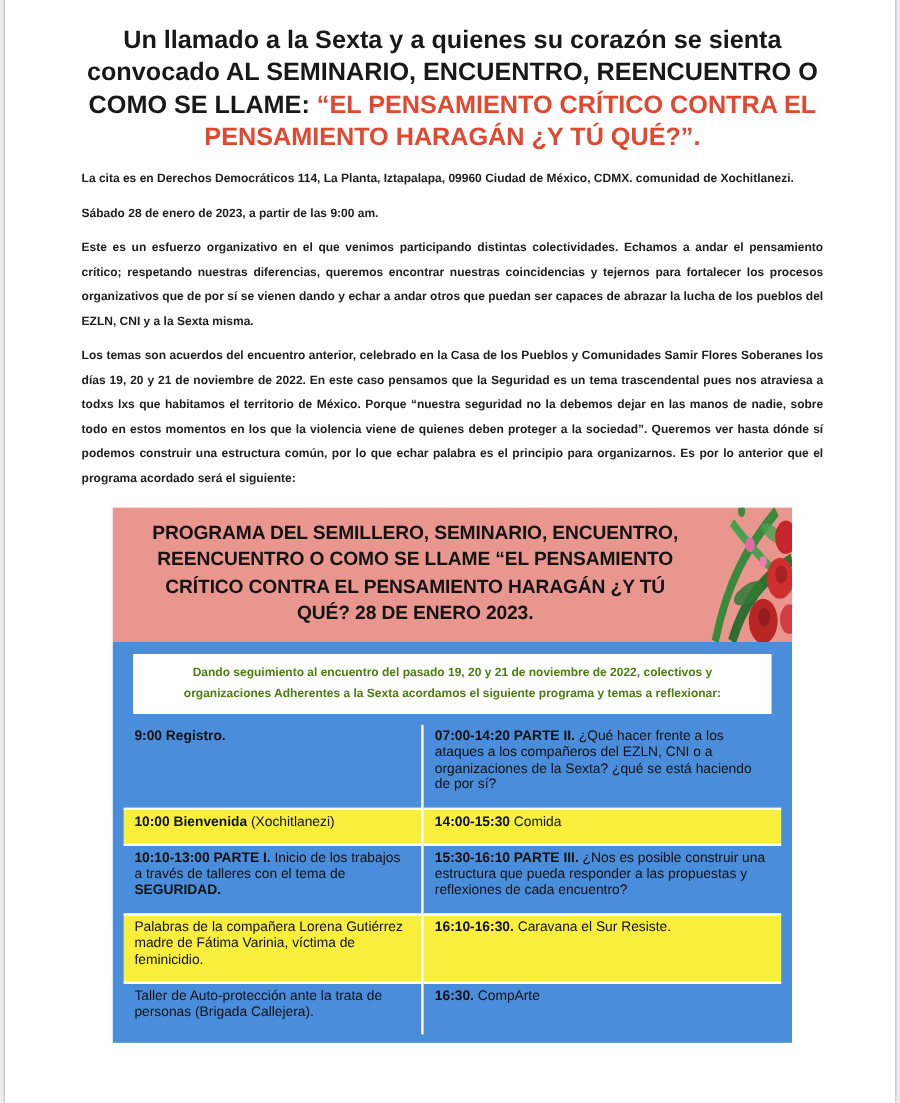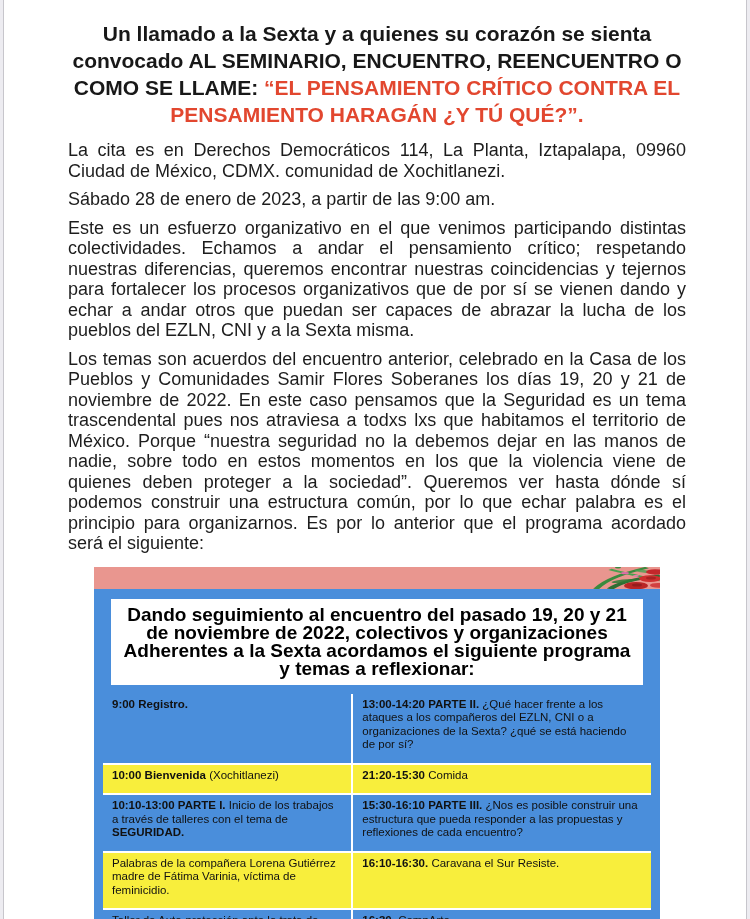--- a/index.html
+++ b/index.html
@@ -17,38 +17,38 @@
   .page-edge{position:absolute; top:0; bottom:0; width:4px; background:#edecf1; z-index:5;}
   .page-edge.left{left:0; border-right:1px solid #c7c6cc;}
   .page-edge.right{right:0; border-left:1px solid #c7c6cc;}
   .content{padding:20px 64px 0 68px;}
   h1.doc-title{
     font-size:21px; line-height:27px; font-weight:bold; text-align:center;
     color:#181818; margin:0 0 12px; padding:0 2px;
   }
   h1.doc-title .red{color:var(--red);}
   p.body{
-    font-size:18px; line-height:20.5px; text-align:justify;
-    margin:0 0 8px; hyphens:auto; -webkit-hyphens:auto;
+    font-size:10px; line-height:20.5px; text-align:justify;
+    margin:0 0 8px; hyphens:auto;font-weight:bold; -webkit-hyphens:auto;
   }
   
   .poster{width:566px; margin:13px auto 11px;}
   .poster-header{
     background:var(--pink); position:relative; overflow:hidden;
     padding:11px 88px 11px 26px; text-align:center;
   }
   .poster-title{
     font-weight:800; font-size:16px; line-height:1.4; letter-spacing:-.1px;
     color:#141414;
   }
   .flowers{position:absolute; right:0; top:0; height:100%; width:108px;}
   .poster-body{background:var(--blue); padding:10px 9px 7px;}
   .intro-box{
     background:#fff; margin:0 8px 9px; padding:7px 12px;
-    font-weight:bold; font-size:19px; line-height:18px; text-align:center; color:#000000;
+    font-weight:bold; font-size:10px; line-height:18px; text-align:center; color:#4d7c0f;
   }
   table.program{width:100%; border-collapse:collapse;}
   table.program td{
     font-size:11.5px; line-height:13.5px; padding:4px 9px 11px; vertical-align:top; color:#111;
   }
   table.program td.cell-left{width:45.5%; border-right:2px solid #fff;}
   table.program tr{border-bottom:2px solid #fff;}
   table.program tr:last-child{border-bottom:none;}
   table.program tr.blue td{background:var(--blue);}
   table.program tr.yellow td{background:var(--yellow);}
@@ -64,20 +64,21 @@
 
   <h1 class="doc-title"><span>Un llamado a la Sexta y a quienes su corazón se sienta convocado AL SEMINARIO, ENCUENTRO, REENCUENTRO O COMO SE LLAME: </span><span class="red">“EL PENSAMIENTO CRÍTICO CONTRA EL PENSAMIENTO HARAGÁN ¿Y TÚ QUÉ?”.</span></h1>
 
   <p class="body">La cita es en Derechos Democráticos 114, La Planta, Iztapalapa, 09960 Ciudad de México, CDMX. comunidad de Xochitlanezi.</p>
   <p class="body">Sábado 28 de enero de 2023, a partir de las 9:00 am.</p>
   <p class="body">Este es un esfuerzo organizativo en el que venimos participando distintas colectividades. Echamos a andar el pensamiento crítico; respetando nuestras diferencias, queremos encontrar nuestras coincidencias y tejernos para fortalecer los procesos organizativos que de por sí se vienen dando y echar a andar otros que puedan ser capaces de abrazar la lucha de los pueblos del EZLN, CNI y a la Sexta misma.</p>
   <p class="body">Los temas son acuerdos del encuentro anterior, celebrado en la Casa de los Pueblos y Comunidades Samir Flores Soberanes los días 19, 20 y 21 de noviembre de 2022. En este caso pensamos que la Seguridad es un tema trascendental pues nos atraviesa a todxs lxs que habitamos el territorio de México. Porque “nuestra seguridad no la debemos dejar en las manos de nadie, sobre todo en estos momentos en los que la violencia viene de quienes deben proteger a la sociedad”. Queremos ver hasta dónde sí podemos construir una estructura común, por lo que echar palabra es el principio para organizarnos. Es por lo anterior que el programa acordado será el siguiente:</p>
 
   <div class="poster">
     <div class="poster-header">
+      <div class="poster-title">PROGRAMA DEL SEMILLERO, SEMINARIO, ENCUENTRO, REENCUENTRO O COMO SE LLAME “EL PENSAMIENTO CRÍTICO CONTRA EL PENSAMIENTO HARAGÁN ¿Y TÚ QUÉ? 28 DE ENERO 2023.</div>
       <svg class="flowers" viewBox="0 0 108 72" preserveAspectRatio="none" aria-hidden="true">
         <path d="M95 2 C70 22 54 40 44 72" stroke="#3a8a3e" stroke-width="6" fill="none"></path>
         <path d="M108 28 C84 38 68 50 58 72" stroke="#2e6e33" stroke-width="7" fill="none"></path>
         <path d="M58 8 C74 22 90 32 108 44" stroke="#49a04f" stroke-width="5" fill="none"></path>
         <ellipse cx="72" cy="46" rx="13" ry="5" fill="#2f7a35" opacity="0.85" transform="rotate(-20 72 46)"></ellipse>
         <ellipse cx="92" cy="14" rx="10" ry="4" fill="#49a04f" opacity="0.8" transform="rotate(25 92 14)"></ellipse>
         <circle cx="103" cy="16" r="9" fill="#c3272b"></circle>
         <circle cx="98" cy="38" r="11" fill="#cf2f2f"></circle>
         <circle cx="84" cy="61" r="12" fill="#b92626"></circle>
         <circle cx="106" cy="60" r="8" fill="#d14040"></circle>
@@ -87,25 +88,25 @@
         <circle cx="84" cy="29" r="3" fill="#ef7ab5"></circle>
         <circle cx="66" cy="2" r="3" fill="#3a8a3e"></circle>
       </svg>
     </div>
     <div class="poster-body">
       <div class="intro-box">Dando seguimiento al encuentro del pasado 19, 20 y 21 de noviembre de 2022, colectivos y organizaciones Adherentes a la Sexta acordamos el siguiente programa y temas a reflexionar:</div>
       <table class="program">
         <tbody id="program-rows">
             <tr class="blue">
               <td class="cell-left"><span class="seg-b">9:00 Registro.</span></td>
-              <td class="cell-right"><span class="seg-b">13:00-14:20 PARTE II.</span><span class="seg-r"> ¿Qué hacer frente a los ataques a los compañeros del EZLN, CNI o a organizaciones de la Sexta? ¿qué se está haciendo de por sí?</span></td>
+              <td class="cell-right"><span class="seg-b">07:00-14:20 PARTE II.</span><span class="seg-r"> ¿Qué hacer frente a los ataques a los compañeros del EZLN, CNI o a organizaciones de la Sexta? ¿qué se está haciendo de por sí?</span></td>
             </tr>
             <tr class="yellow">
               <td class="cell-left"><span class="seg-b">10:00 Bienvenida</span><span class="seg-r"> (Xochitlanezi)</span></td>
-              <td class="cell-right"><span class="seg-b">21:20-15:30</span><span class="seg-r"> Comida</span></td>
+              <td class="cell-right"><span class="seg-b">14:00-15:30</span><span class="seg-r"> Comida</span></td>
             </tr>
             <tr class="blue">
               <td class="cell-left"><span class="seg-b">10:10-13:00 PARTE I.</span><span class="seg-r"> Inicio de los trabajos a través de talleres con el tema de </span><span class="seg-b">SEGURIDAD.</span></td>
               <td class="cell-right"><span class="seg-b">15:30-16:10 PARTE III.</span><span class="seg-r"> ¿Nos es posible construir una estructura que pueda responder a las propuestas y reflexiones de cada encuentro?</span></td>
             </tr>
             <tr class="yellow">
               <td class="cell-left"><span class="seg-r">Palabras de la compañera Lorena Gutiérrez madre de Fátima Varinia, víctima de feminicidio.</span></td>
               <td class="cell-right"><span class="seg-b">16:10-16:30.</span><span class="seg-r"> Caravana el Sur Resiste.</span></td>
             </tr>
             <tr class="blue">

